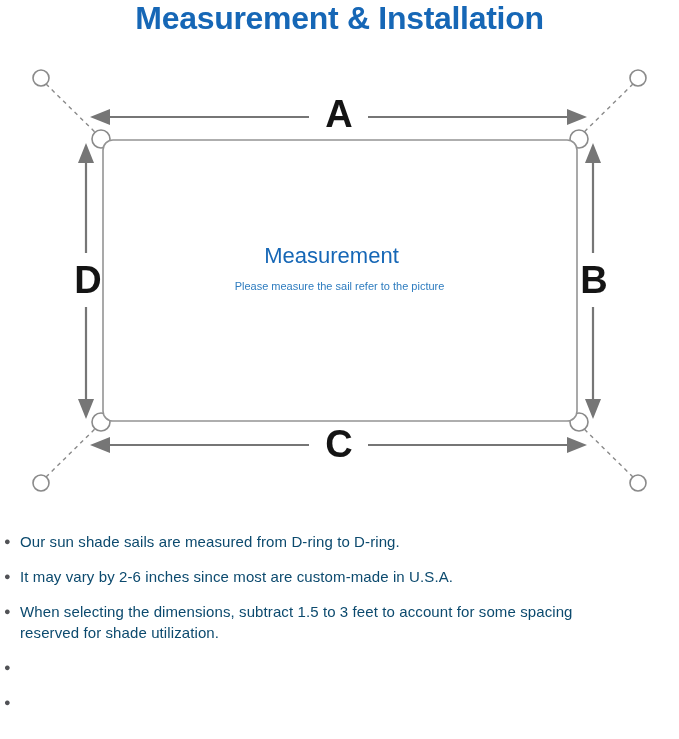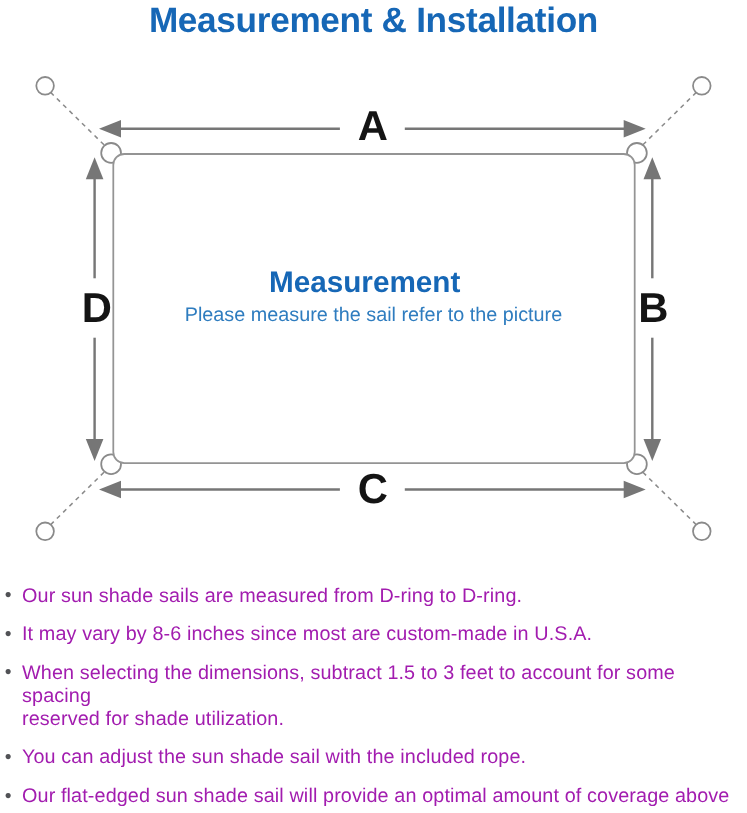--- a/index.html
+++ b/index.html
@@ -36,28 +36,28 @@
     text-anchor: middle;
   }
   .caption {
     position: absolute;
     top: 242px; left: 0;
     width: 679px;
     text-align: center;
     pointer-events: none;
   }
   .caption-heading {
-    font-size: 27px;
+    font-size: 22px;
     line-height: 28px;
-    font-weight: bold;
+    font-weight: normal;
     color: #1667b6;
     margin: 0 16px 7px 0;
   }
   .caption-sub {
-    font-size: 18px;
+    font-size: 11px;
     line-height: 18px;
     color: #2e7cbf;
     margin: 0;
   }
   .notes {
     position: absolute;
     top: 531px; left: 4px;
     width: 672px;
   }
   .note {
@@ -66,23 +66,23 @@
     margin-bottom: 14px;
   }
   .dot {
     flex: 0 0 16px;
     width: 16px;
     font-size: 11px;
     line-height: 21px;
     color: #515256;
   }
   .note-text {
-    font-size: 18px;
+    font-size: 15px;
     line-height: 21px;
-    color: #a21caf;
+    color: #0c4a6e;
     letter-spacing: 0.1px;
   }
 </style>
 </head>
 <body>
 
 <div class="page">
 
   <h1 class="title">Measurement &amp; Installation</h1>
 
@@ -147,37 +147,33 @@
   <div class="notes">
     <div class="note">
       <span class="dot">●</span>
       <div class="note-text">
         <div>Our sun shade sails are measured from D-ring to D-ring.</div>
       </div>
     </div>
     <div class="note">
       <span class="dot">●</span>
       <div class="note-text">
-        <div>It may vary by 8-6 inches since most are custom-made in U.S.A.</div>
+        <div>It may vary by 2-6 inches since most are custom-made in U.S.A.</div>
       </div>
     </div>
     <div class="note">
       <span class="dot">●</span>
       <div class="note-text">
         <div>When selecting the dimensions, subtract 1.5 to 3 feet to account for some spacing</div>
         <div>reserved for shade utilization.</div>
       </div>
     </div>
     <div class="note">
       <span class="dot">●</span>
-      <div class="note-text">
-        <div>You can adjust the sun shade sail with the included rope.</div>
-      </div>
     </div>
     <div class="note">
       <span class="dot">●</span>
       <div class="note-text">
-        <div>Our flat-edged sun shade sail will provide an optimal amount of coverage above</div>
       </div>
     </div>
   </div>
 
 </div>
 
 </body></html>

